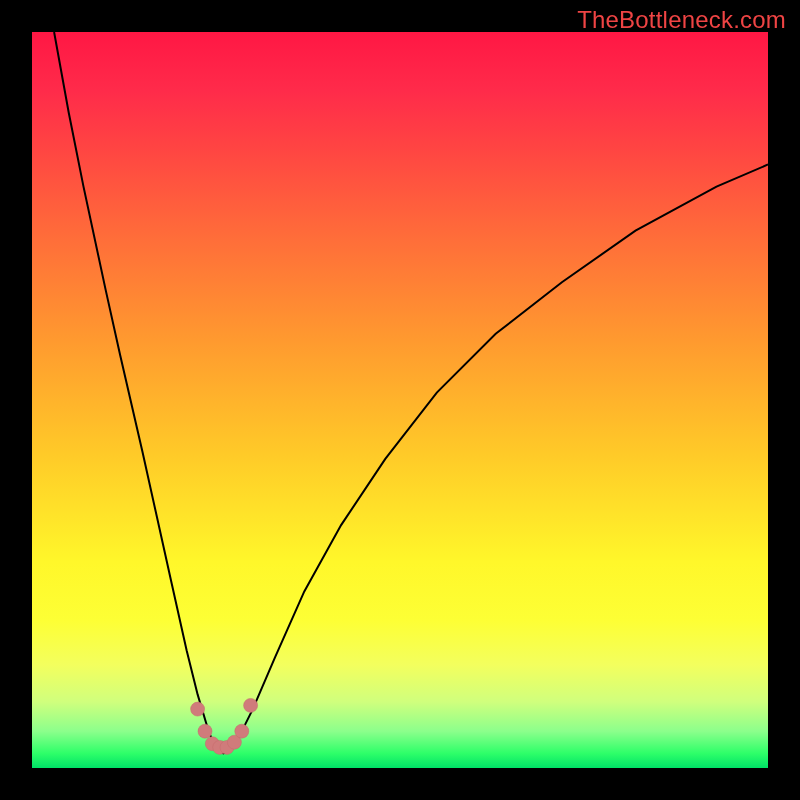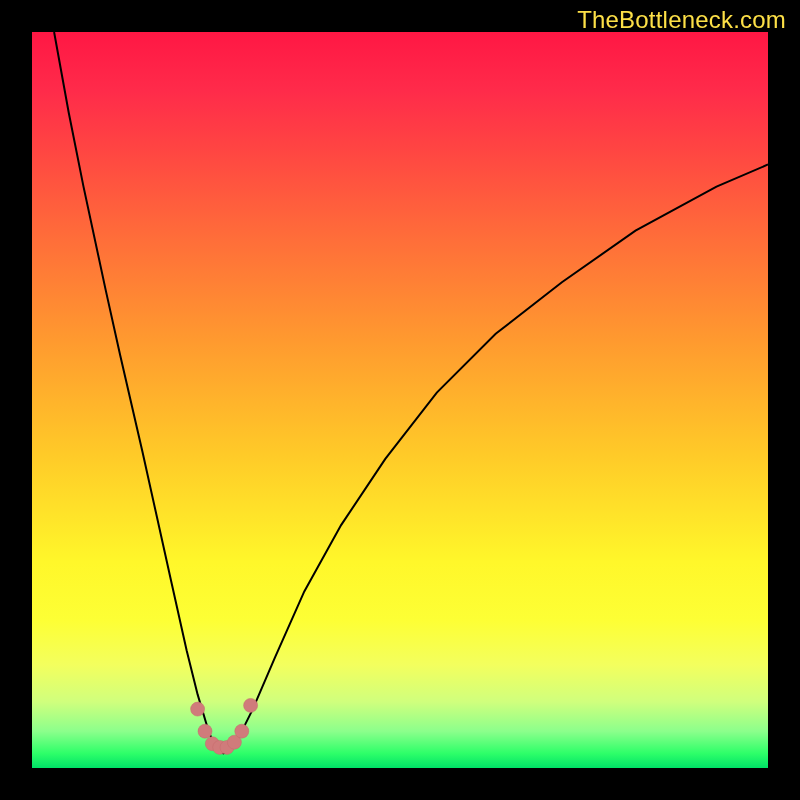--- a/index.html
+++ b/index.html
@@ -30,21 +30,21 @@
       #d0ff7d 91%,
       #8cff8c 95%,
       #2eff69 98%,
       #00e267 100%
     );
   }
   .watermark {
     position: absolute;
     top: 6px;
     right: 14px;
-    color: #fde047;
+    color: #ef4444;
     font-size: 24px;
     letter-spacing: 0.2px;
     font-weight: 500;
   }
   svg.curve {
     position: absolute;
     left: 0;
     top: 0;
     width: 736px;
     height: 736px;

